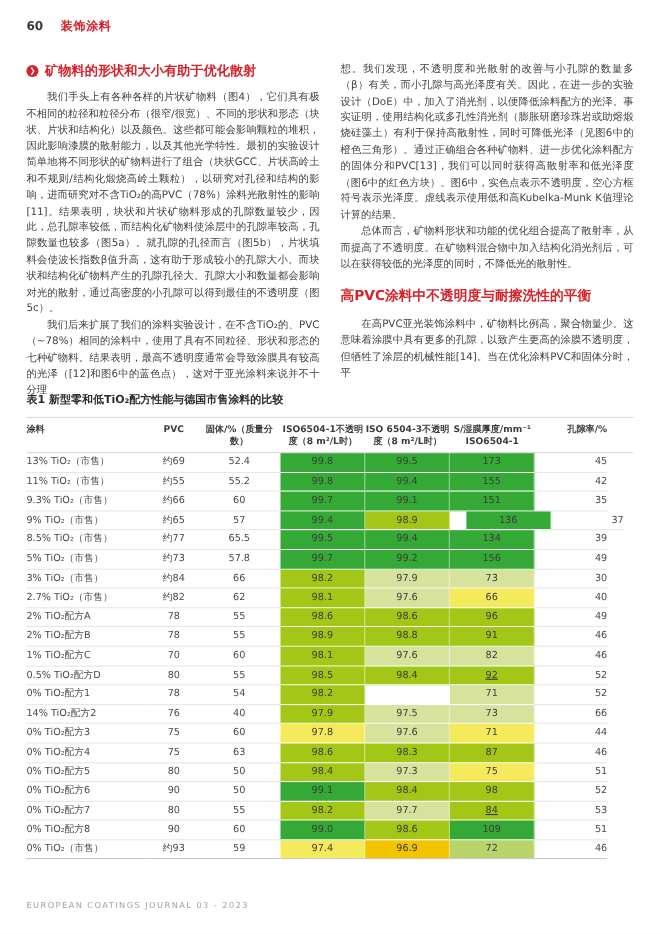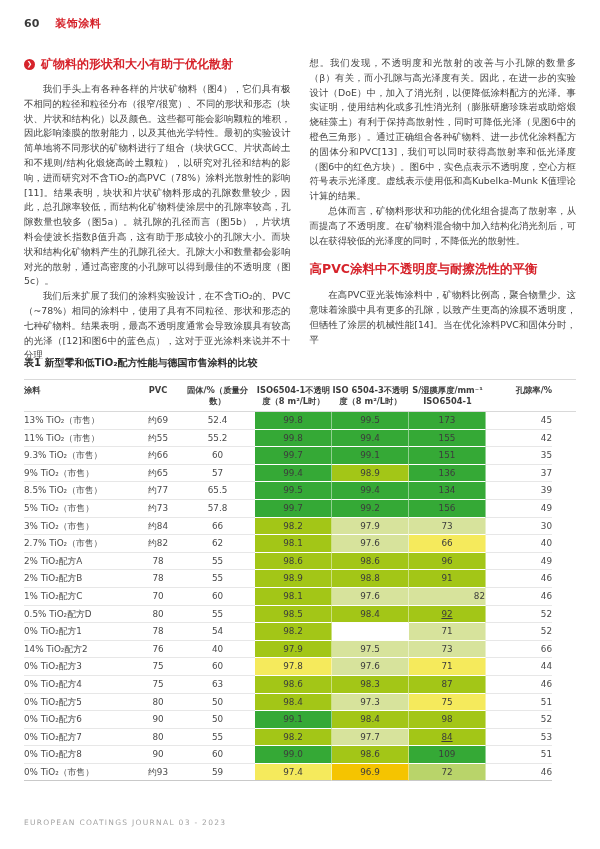--- a/index.html
+++ b/index.html
@@ -111,21 +111,21 @@
           <div class="td c4 colored" style="background: rgb(53, 169, 54);">99.1</div>
           <div class="td c5 colored" style="background: rgb(53, 169, 54);">151</div>
           <div class="td c6">35</div>
         </div>
         <div class="trow">
           <div class="td c0">9% TiO₂（市售）</div>
           <div class="td c1">约65</div>
           <div class="td c2">57</div>
           <div class="td c3 colored" style="background: rgb(53, 169, 54);">99.4</div>
           <div class="td c4 colored" style="background: rgb(163, 198, 23);">98.9</div>
-          <div class="td c5 colored" style="background: rgb(53, 169, 54);">136</div>
+          <div class="td c5 colored" style="background: rgb(53, 169, 54); margin-left: 15px;">136</div>
           <div class="td c6">37</div>
         </div>
         <div class="trow">
           <div class="td c0">8.5% TiO₂（市售）</div>
           <div class="td c1">约77</div>
           <div class="td c2">65.5</div>
           <div class="td c3 colored" style="background: rgb(53, 169, 54);">99.5</div>
           <div class="td c4 colored" style="background: rgb(53, 169, 54);">99.4</div>
           <div class="td c5 colored" style="background: rgb(53, 169, 54);">134</div>
           <div class="td c6">39</div>
@@ -174,21 +174,21 @@
           <div class="td c4 colored" style="background: rgb(163, 198, 23);">98.8</div>
           <div class="td c5 colored" style="background: rgb(163, 198, 23);">91</div>
           <div class="td c6">46</div>
         </div>
         <div class="trow">
           <div class="td c0">1% TiO₂配方C</div>
           <div class="td c1">70</div>
           <div class="td c2">60</div>
           <div class="td c3 colored" style="background: rgb(163, 198, 23);">98.1</div>
           <div class="td c4 colored" style="background: rgb(215, 227, 156);">97.6</div>
-          <div class="td c5 colored" style="background: rgb(215, 227, 156); text-align: right;">82</div>
+          <div class="td c5 colored" style="background: rgb(215, 227, 156);">82</div>
           <div class="td c6">46</div>
         </div>
         <div class="trow">
           <div class="td c0">0.5% TiO₂配方D</div>
           <div class="td c1">80</div>
           <div class="td c2">55</div>
           <div class="td c3 colored" style="background: rgb(163, 198, 23);">98.5</div>
           <div class="td c4 colored" style="background: rgb(163, 198, 23);">98.4</div>
           <div class="td c5 colored" style="background: rgb(163, 198, 23); text-decoration: underline;">92</div>
           <div class="td c6">52</div>

